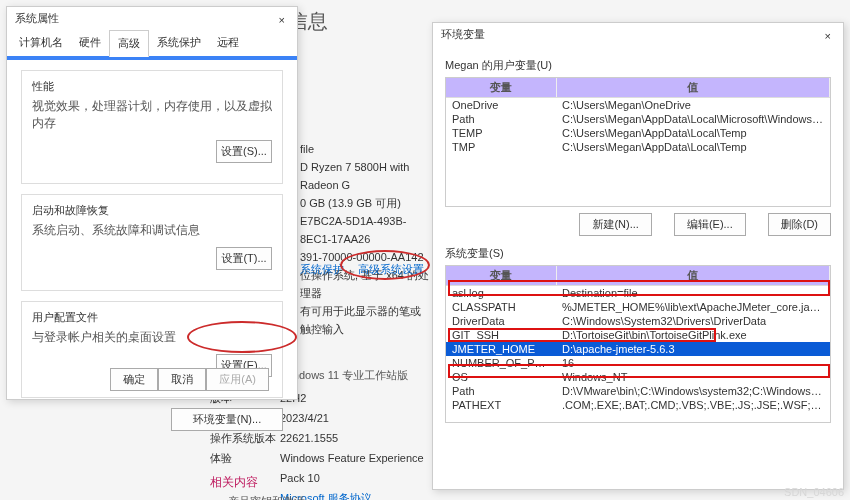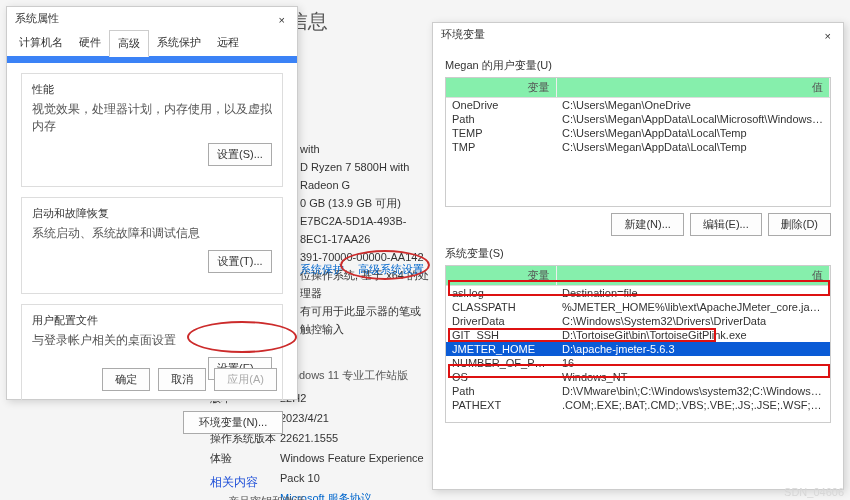--- a/index.html
+++ b/index.html
@@ -2,58 +2,58 @@
 <html><head>
 <meta charset="utf-8">
 <style>
 *{box-sizing:border-box;margin:0;padding:0;font-family:"Microsoft YaHei",Arial,sans-serif;font-size:11px;color:#333}
 body{background:#f5f5f5;width:850px;height:500px;overflow:hidden;position:relative}
 .bg-crumb{position:absolute;top:8px;left:190px;font-size:20px;color:#555}
 .win{position:absolute;background:#fff;border:1px solid #ccc;box-shadow:2px 2px 8px rgba(0,0,0,.15)}
 .win-tl{top:6px;left:6px;width:292px;height:394px}
 .title{padding:4px 8px;font-size:11px;display:flex;justify-content:space-between;align-items:flex-end}
 .close{cursor:pointer;padding:0 4px}
-.tabs{display:flex;border-bottom:7px solid #3b82f6;padding:0 4px}
+.tabs{display:flex;border-bottom:4px solid #3b82f6;padding:0 4px}
 .tab{padding:5px 8px;cursor:pointer}
 .tab.active{border:1px solid #ccc;border-bottom:1px solid #fff;margin-bottom:-1px;background:#fff}
 .body{padding:10px 14px}
 .note{margin:4px 0 10px}
 .grp{border:1px solid #ddd;padding:8px 10px 20px;margin-bottom:10px}
 .grp-t{font-size:11px;margin-bottom:4px}
 .grp-d{color:#555;font-size:12px}
-.rbtn{display:block;margin:8px 0 0 auto;width:64px;padding:3px;border:1px solid #aaa;background:#fdfdfd;text-align:center;cursor:pointer}
-.footer{position:absolute;bottom:8px;right:20px;display:flex;gap:8px}
+.rbtn{display:block;margin:8px 0 0 auto;width:56px;padding:3px;border:1px solid #aaa;background:#fdfdfd;text-align:center;cursor:pointer}
+.footer{position:absolute;bottom:8px;right:28px;display:flex;gap:0}
 .btn{padding:3px 12px;border:1px solid #aaa;background:#fdfdfd;cursor:pointer}
 .red-oval{position:absolute;border:2px solid #cc2b2b;border-radius:50%;pointer-events:none}
 .info-pane{position:absolute;left:300px;top:140px;width:130px;font-size:11px;color:#555;line-height:18px}
 .info-lbl{position:absolute;left:210px;top:388px;width:70px;color:#555;line-height:20px}
 .info-val{position:absolute;left:280px;top:388px;width:160px;color:#555;line-height:20px}
 .link{color:#0066cc;cursor:pointer}
 .links-row{position:absolute;left:300px;top:262px;display:flex;gap:14px}
 .win-env{top:22px;left:432px;width:412px;height:468px}
 .env-body{padding:8px 12px}
 .sect-lbl{margin:4px 0}
 .tbl-wrap{border:1px solid #ccc;height:130px;overflow:hidden;margin-bottom:6px}
 .tbl{width:100%;border-collapse:collapse;table-layout:fixed}
-.tbl th{background:#86efac;border-bottom:1px solid #ddd;border-right:1px solid #eee;text-align:right;padding:2px 6px;font-weight:normal;color:#555}
+.tbl th{background:#c4b5fd;border-bottom:1px solid #ddd;border-right:1px solid #eee;text-align:center;padding:2px 6px;font-weight:bold;color:#555}
 .tbl td{padding:1px 6px;white-space:nowrap;overflow:hidden;text-overflow:ellipsis}
 .tbl tr.sel td{background:#0a5bd6;color:#fff}
-.btn-row{display:flex;gap:6px;justify-content:flex-end;margin-bottom:10px}
+.btn-row{display:flex;gap:22px;justify-content:flex-end;margin-bottom:10px}
 .sys-wrap{border:1px solid #ccc;height:158px;overflow:hidden;margin-bottom:6px;position:relative}
 .hl-red{position:absolute;border:2px solid #d11;pointer-events:none}
-.rel{position:absolute;left:210px;top:474px;font-size:12px;color:#1d4ed8}
+.rel{position:absolute;left:210px;top:474px;font-size:12px;color:#be185d}
 .wm{position:absolute;right:6px;bottom:2px;color:#d7d7d7;font-size:11px}
 </style>
 </head>
 <body>
 
 <div class="bg-crumb">系统  ›  系统信息</div>
 
 <div class="info-pane">
-  <div>with</div>
+  <div>file</div>
   <div>D Ryzen 7 5800H with Radeon G</div>
   <div>0 GB (13.9 GB 可用)</div>
   <div>E7BC2A-5D1A-493B-8EC1-17AA26</div>
   <div>391-70000-00000-AA142</div>
   <div>位操作系统, 基于 x64 的处理器</div>
   <div>有可用于此显示器的笔或触控输入</div>
 </div>
 <div class="links-row">
   <span class="link">系统保护</span>
   <span class="link">高级系统设置</span>
@@ -99,21 +99,21 @@
     <div class="grp">
       <div class="grp-t">启动和故障恢复</div>
       <div class="grp-d">系统启动、系统故障和调试信息</div>
       <div class="rbtn">设置(T)...</div>
     </div>
     <div class="grp">
       <div class="grp-t">用户配置文件</div>
       <div class="grp-d">与登录帐户相关的桌面设置</div>
       <div class="rbtn">设置(E)...</div>
     </div>
-    <div class="rbtn" style="width:100px">环境变量(N)...</div>
+    <div class="rbtn" style="width:112px">环境变量(N)...</div>
   </div>
   <div class="footer">
     <div class="btn">确定</div>
     <div class="btn">取消</div>
     <div class="btn" style="color:#aaa">应用(A)</div>
   </div>
   <div class="red-oval" style="left:180px;top:314px;width:110px;height:32px"></div>
 </div>
 <div class="red-oval" style="left:340px;top:250px;width:90px;height:30px"></div>
 

